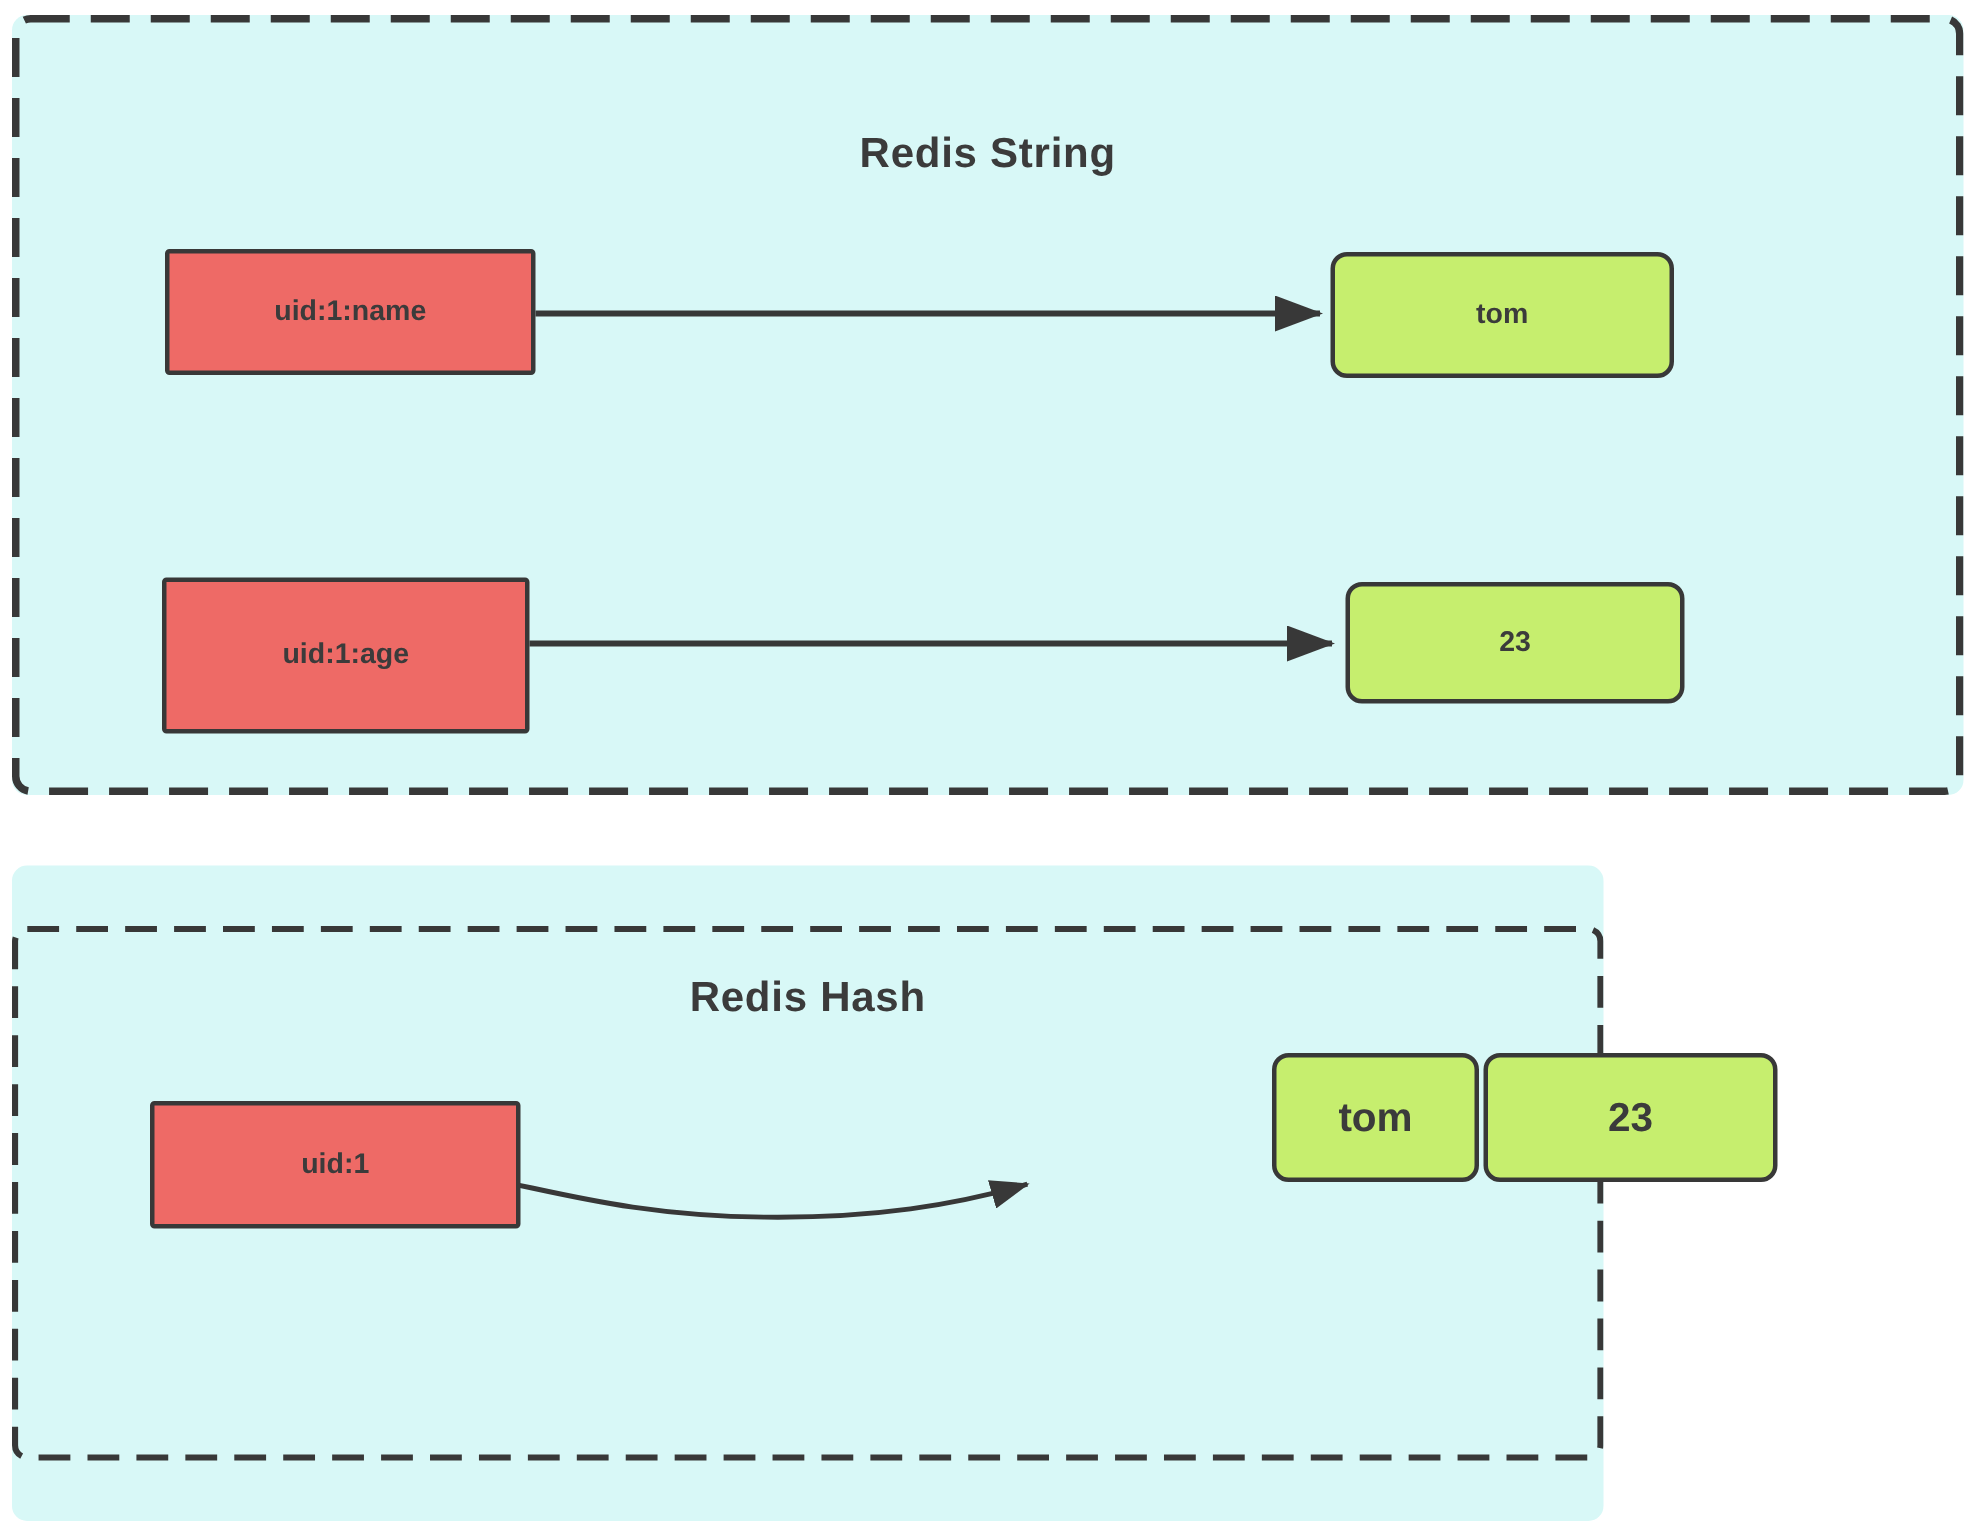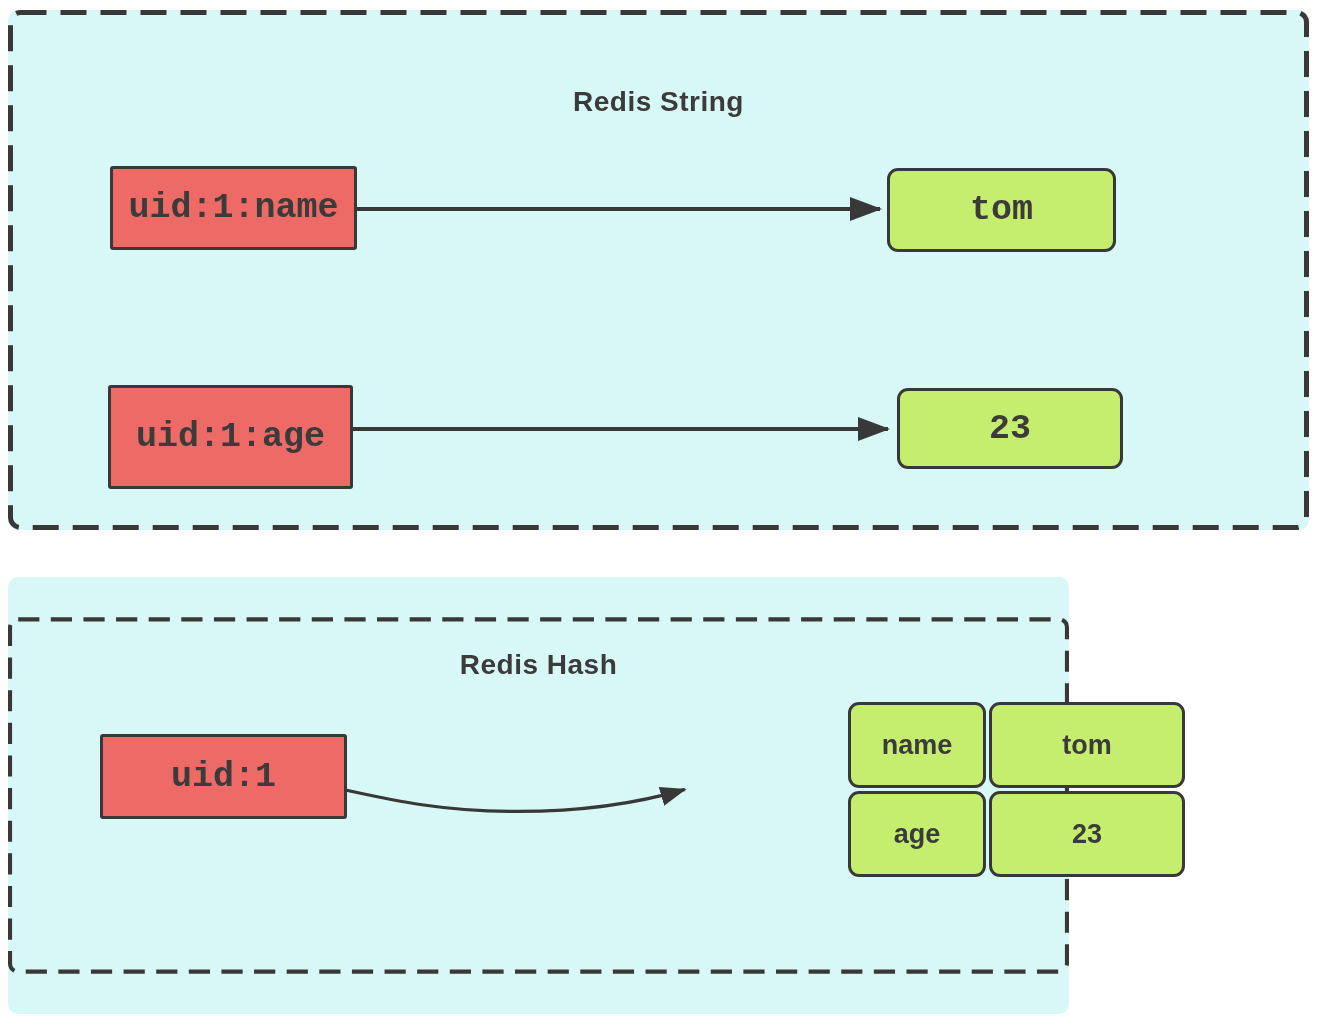--- a/index.html
+++ b/index.html
@@ -43,24 +43,23 @@
     text-align:center;
     font-size:28px;
     letter-spacing:0.5px;
     color:var(--text);
   }
   #panel-string .panel-title{top:76px;}
   #panel-hash .panel-title{top:72px;}
   .node{
     position:absolute;
     display:flex;align-items:center;justify-content:center;
-    font-size:35px;
+    font-size:19px;
     border:3px solid var(--ink);
     color:var(--text);
-    font-family:Liberation Mono, monospace;
   }
   .key-node{background:var(--key-box);border-radius:3px;}
   .value-node{background:var(--value-box);border-radius:11px;}
   
   .kbox-name{left:102px;top:156px;width:247px;height:84px;}
   .vbox-tom{left:879px;top:158px;width:229px;height:84px;}
   .kbox-age{left:100px;top:375px;width:245px;height:104px;}
   .vbox-23{left:889px;top:378px;width:226px;height:81px;}
   
   .kbox-uid{left:92px;top:157px;width:247px;height:85px;}
@@ -131,20 +130,18 @@
         <marker id="ah2" markerWidth="8" markerHeight="6" refX="7.5" refY="3" orient="auto" markerUnits="strokeWidth">
           <path class="arrowhead-shape" d="M0,0 L8,3 L0,6 Z"></path>
         </marker>
       </defs>
       <path class="shaft" d="M339,200 C410,204 480,237 615,238 C705,239 772,228 830,211" marker-end="url(#ah2)"></path>
     </svg>
 
     <div class="node key-node kbox-uid">uid:1</div>
 
     <div class="hash-grid">
-      <div class="hash-cell">name</div>
       <div class="hash-cell">tom</div>
-      <div class="hash-cell">age</div>
       <div class="hash-cell">23</div>
     </div>
   </section>
 
 </div>
 
 </body></html>

